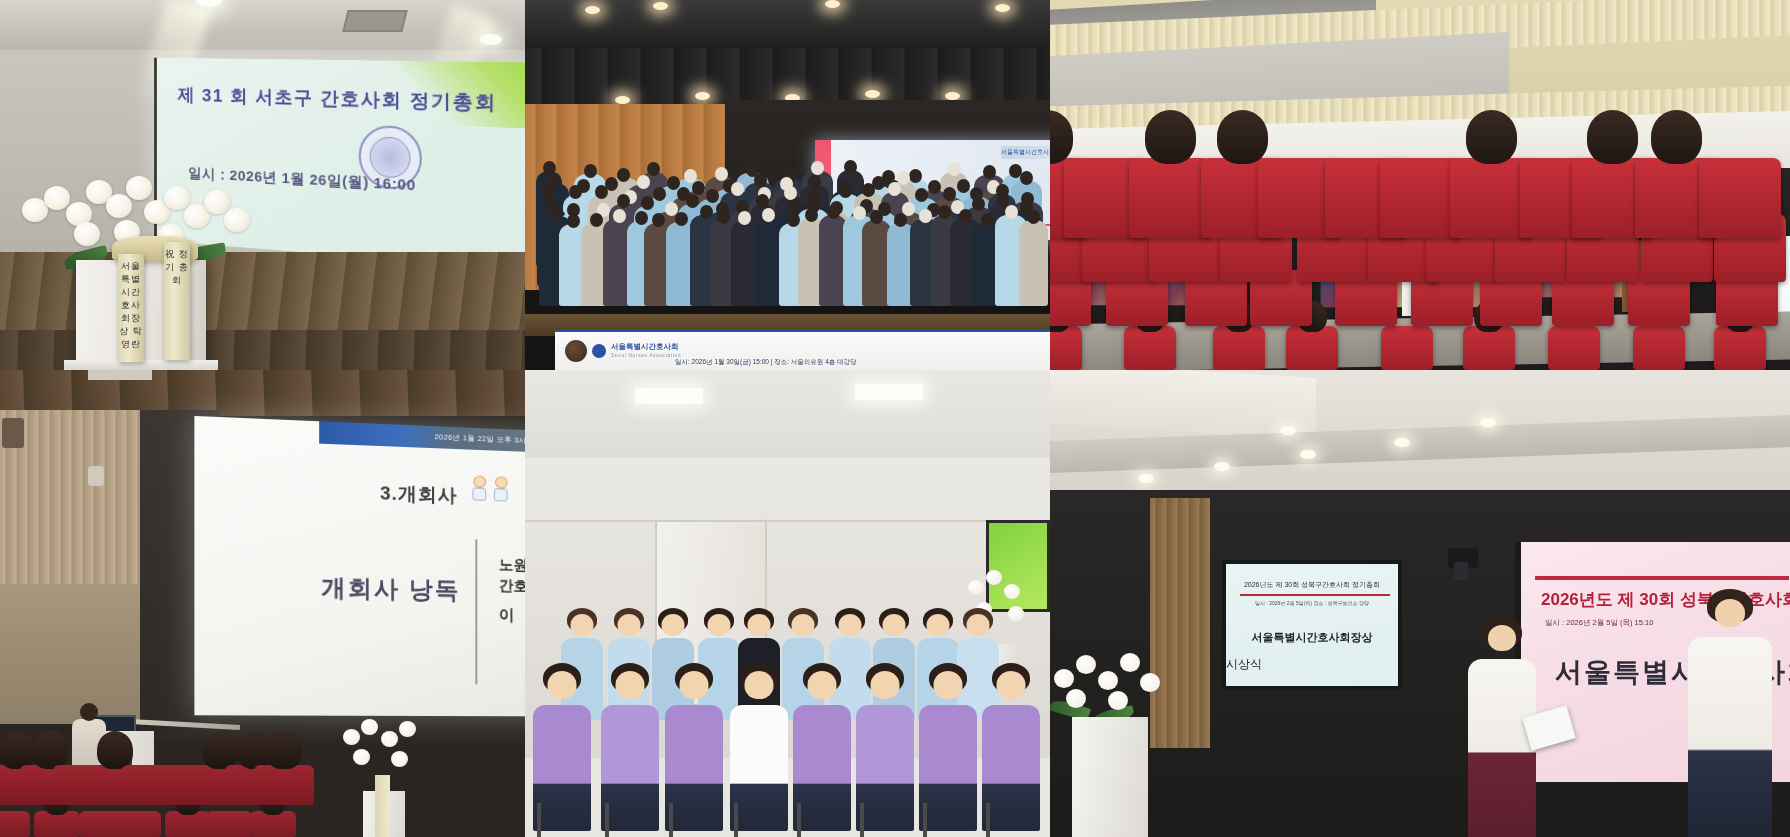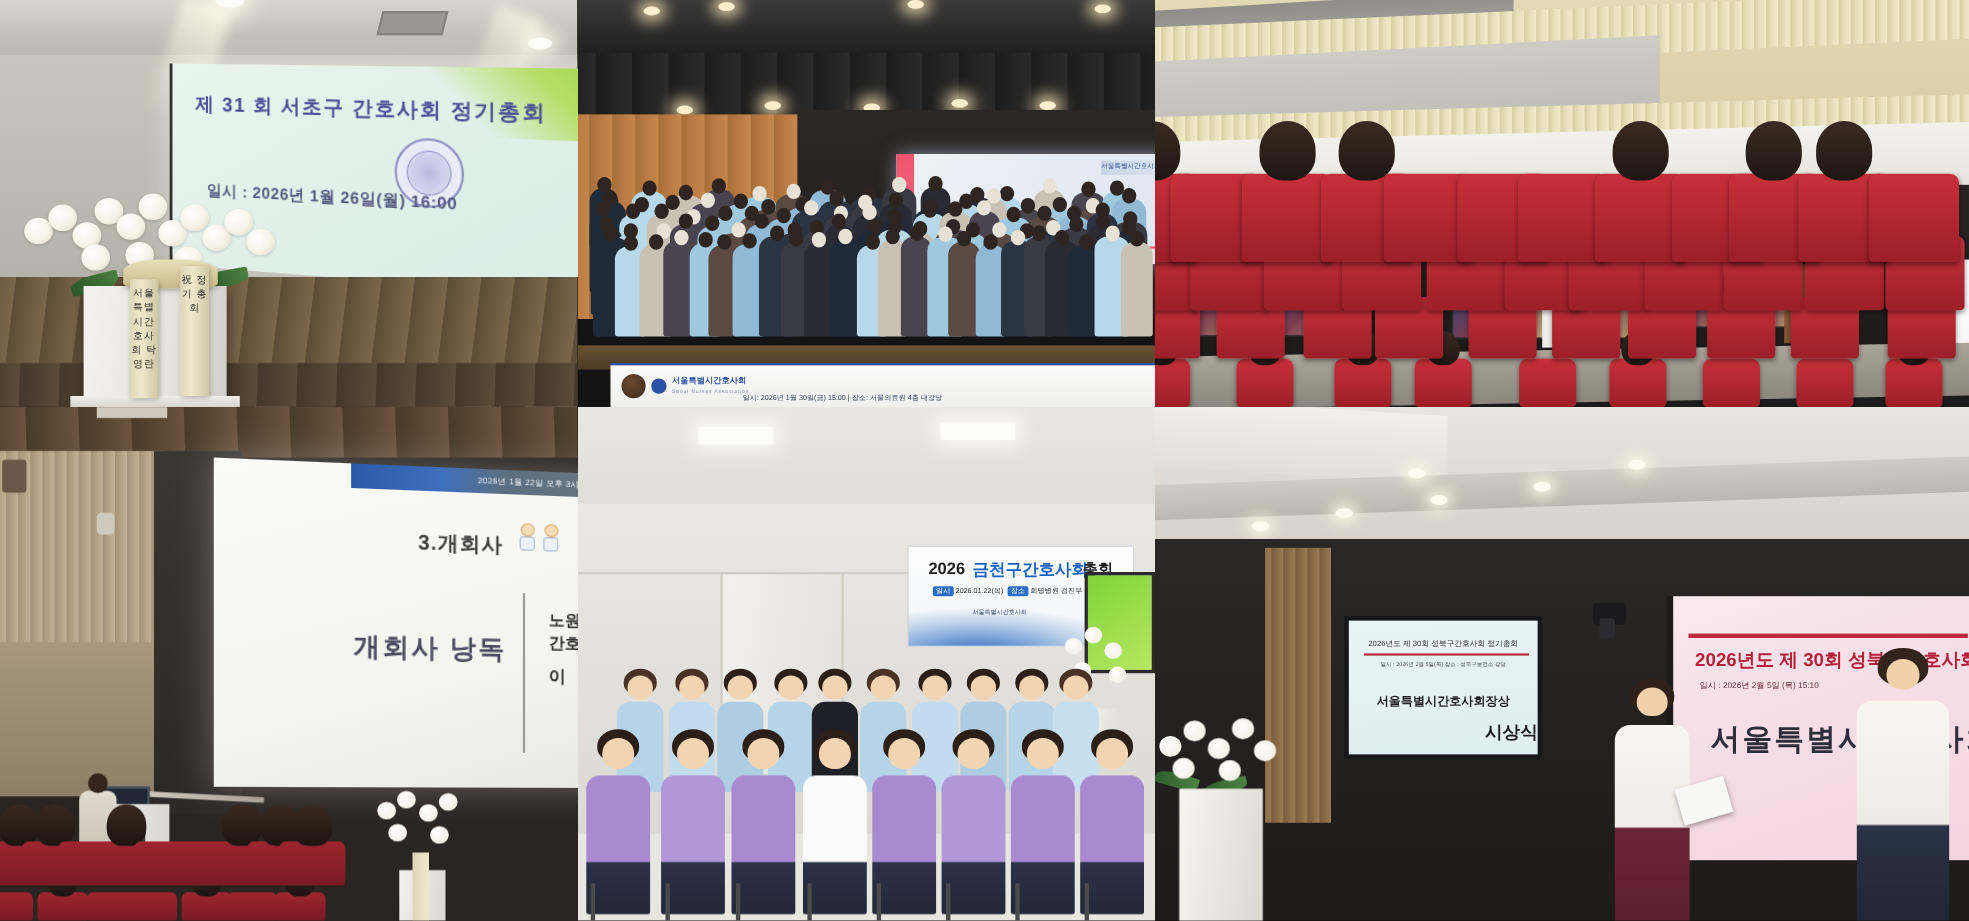--- a/index.html
+++ b/index.html
@@ -323,22 +323,22 @@
     background:repeating-linear-gradient(90deg,#8a6b47 0,#9a7a54 5px,#7a5d3d 6px,#8a6b47 11px);}
   .p6 .tv { position:absolute; left:172px; top:190px; width:180px; height:130px;
     background:linear-gradient(175deg,#e9f3f3,#dfeef0); border:4px solid #17181a;}
   .p6 .tv .redline { position:absolute; left:14px; top:30px; width:150px; height:2px; background:#b72a3a;}
   .p6 .tv .t1 { position:absolute; left:0; top:16px; width:100%; text-align:center;
     font-size:7px; color:#2e2e33;}
   .p6 .tv .t2 { position:absolute; left:0; top:36px; width:100%; text-align:center;
     font-size:5px; color:#4a4a52;}
   .p6 .tv .t3 { position:absolute; left:0; top:66px; width:100%; text-align:center;
     font-size:11px; color:#1e1e24; font-weight:600;}
-  .p6 .tv .t4 { position:absolute; left:0; top:92px; width:100%; text-align:right;
-    font-size:16px; color:#1e1e24; font-weight:700;}
+  .p6 .tv .t4 { position:absolute; left:0; top:92px; width:100%; text-align:left;
+    font-size:12px; color:#1e1e24; font-weight:400;}
   .p6 .cam { position:absolute; left:398px; top:178px; width:30px; height:20px;
     background:#1a1a1c; border-radius:4px;}
   .p6 .cam::after{content:"";position:absolute;left:6px;top:14px;width:14px;height:18px;
     background:#2c2c30;border-radius:3px;}
   .p6 .bigscreen { position:absolute; left:465px; top:172px; width:278px; height:240px;
     background:linear-gradient(160deg,#fbe8ee 0%,#f6dde6 45%,#f3d5e0 100%);
     border-left:6px solid #1d1b1a;}
   .p6 .bigscreen .bred { position:absolute; left:14px; top:34px; width:254px; height:4px;
     background:#c0283d;}
   .p6 .bigscreen .bt1 { position:absolute; left:20px; top:46px; font-size:17px; font-weight:700;
@@ -406,21 +406,21 @@
     <div class="leaves">
       <div class="leaf" style="left:0px;  top:30px; transform:rotate(-14deg);"></div>
       <div class="leaf" style="left:26px; top:44px; transform:rotate(8deg);"></div>
       <div class="leaf" style="left:60px; top:24px; transform:rotate(-6deg);"></div>
       <div class="leaf" style="left:92px; top:42px; transform:rotate(12deg);"></div>
       <div class="leaf" style="left:118px;top:26px; transform:rotate(-10deg);"></div>
     </div>
 
     <div class="pedestal"></div>
     <div class="bow"></div>
-    <div class="ribbon left">서울특별시간호사회 탁영란</div>
+    <div class="ribbon left">서울특별시간호사회장상 탁영란</div>
     <div class="ribbon right">祝 정 기 총 회</div>
   </div>
 
   <div class="photo p2">
     <div class="ceil"></div>
     <div class="ceil2"></div>
     <div class="dl" style="left:60px;  top:6px;"></div>
     <div class="dl" style="left:128px; top:2px;"></div>
     <div class="dl" style="left:300px; top:0px;"></div>
     <div class="dl" style="left:470px; top:4px;"></div>
@@ -932,33 +932,20 @@
   </div>
 
   <div class="photo p5">
     <div class="ceil"></div>
     <div class="light" style="left:110px; top:18px;"></div>
     <div class="light" style="left:330px; top:14px;"></div>
     <div class="wall"></div>
     <div class="wallline"></div>
     <div class="door"></div>
 
-    <div class="banner">
-      <div class="bl"></div>
-      <div class="yr">2026</div>
-      <div class="mn">금천구간호사회</div>
-      <div class="tg">총회</div>
-      <div class="dt">
-        <span class="tag">일시</span>
-        <span>2026.01.22(목)</span>
-        &nbsp;<span class="tag">장소</span>
-        <span>희명병원 검진부</span>
-      </div>
-      <div class="org">서울특별시간호사회</div>
-    </div>
 
     <div class="grnmon"></div>
     <div class="orchid">
       <div class="ob" style="left:2px;  top:10px;"></div>
       <div class="ob" style="left:20px; top:0px;"></div>
       <div class="ob" style="left:38px; top:14px;"></div>
       <div class="ob" style="left:10px; top:32px;"></div>
       <div class="ob" style="left:42px; top:36px;"></div>
       <div class="pot"></div>
     </div>

